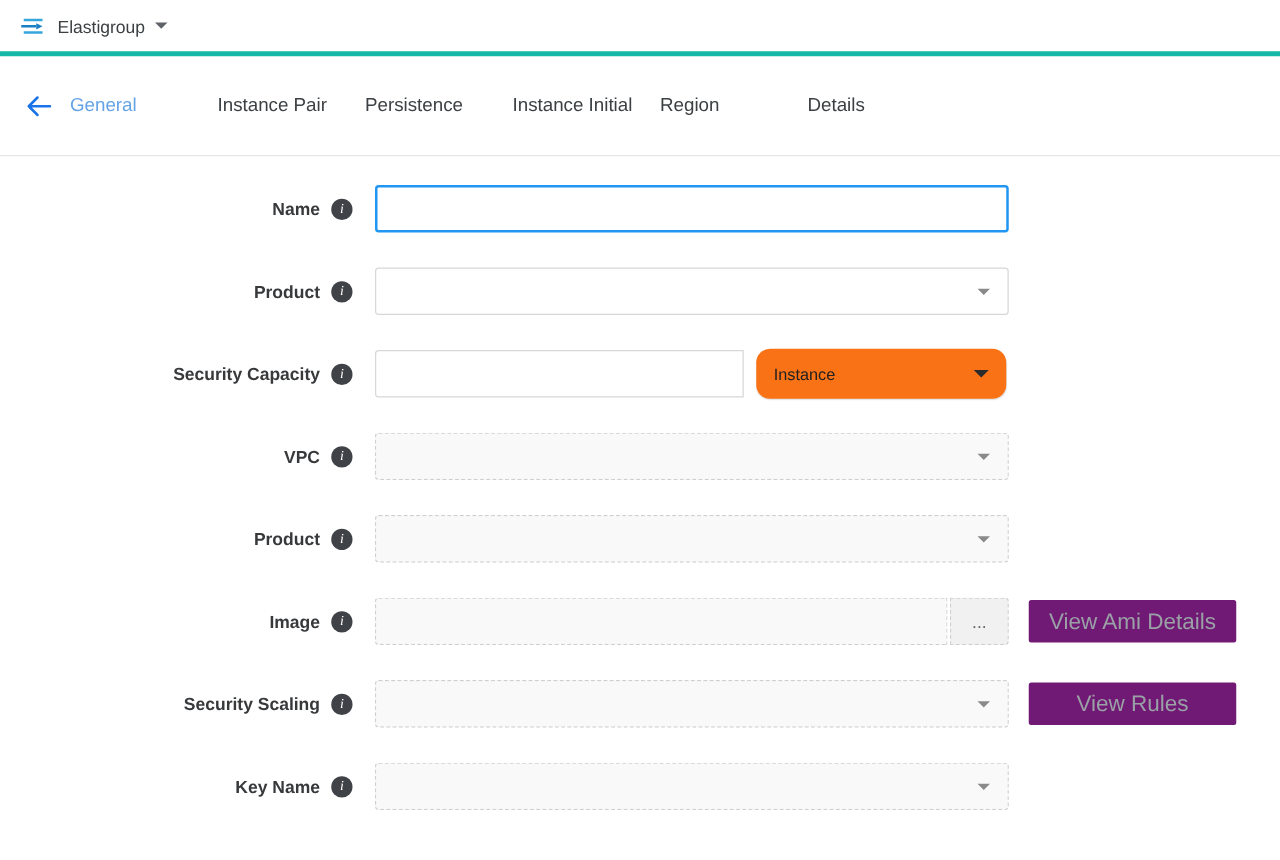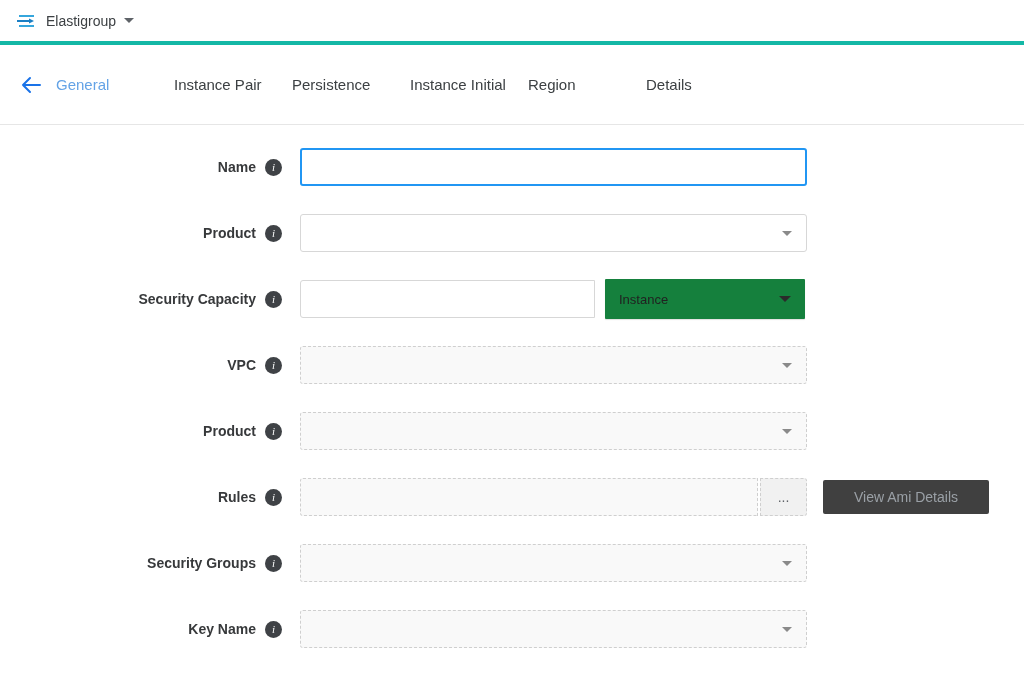--- a/index.html
+++ b/index.html
@@ -140,23 +140,23 @@
     border-radius: 3px 0 0 3px;
     padding: 0 10px;
     font-size: 14px;
     font-family: "Liberation Sans", sans-serif;
     outline: none;
   }
   .unit-select {
     margin-left: 10px;
     width: 200px;
     height: 40px;
-    background: #15803d;
+    background: #f97316;
     border: none;
-    border-radius: 1px;
+    border-radius: 11px;
     display: flex;
     align-items: center;
     justify-content: space-between;
     padding: 15px 14px;
     cursor: pointer;
     box-shadow: 0 1px 1px rgba(0,0,0,0.12);
   }
   .unit-label { font-size: 13px; color: #212121; }
   .unit-caret {
     width: 0; height: 0;
@@ -189,24 +189,24 @@
     display: flex;
     align-items: center;
     justify-content: center;
     margin-left: 2px;
     cursor: pointer;
   }
   .side-btn {
     margin-left: 16px;
     width: 166px;
     height: 34px;
-    background: #404040;
+    background: #701a75;
     border: none;
     border-radius: 2px;
-    font-size: 14px;
+    font-size: 18px;
     font-family: "Liberation Sans", sans-serif;
     color: #9aa0a6;
     cursor: pointer;
   }
   .sg-dropdown { width: 507px; }
 </style>
 </head>
 <body>
 
 <div class="topbar">
@@ -295,39 +295,40 @@
     </div>
     <div class="control-cell">
       <div class="dropdown disabled-style">
         <span class="dd-caret"></span>
       </div>
     </div>
   </div>
 
   <div class="row">
     <div class="label-cell">
-      <span class="field-label">Rules</span>
+      <span class="field-label">Image</span>
       <span class="info-badge">i</span>
     </div>
     <div class="control-cell">
       <input type="text" class="image-input" value="" style="">
       <span class="browse-btn">...</span>
       <button class="side-btn">View Ami Details</button>
     </div>
   </div>
 
   <div class="row">
     <div class="label-cell">
-      <span class="field-label">Security Groups</span>
+      <span class="field-label">Security Scaling</span>
       <span class="info-badge">i</span>
     </div>
     <div class="control-cell">
       <div class="dropdown disabled-style sg-dropdown">
         <span class="dd-caret"></span>
       </div>
+      <button class="side-btn">View Rules</button>
     </div>
   </div>
 
   <div class="row">
     <div class="label-cell">
       <span class="field-label">Key Name</span>
       <span class="info-badge">i</span>
     </div>
     <div class="control-cell">
       <div class="dropdown disabled-style">

